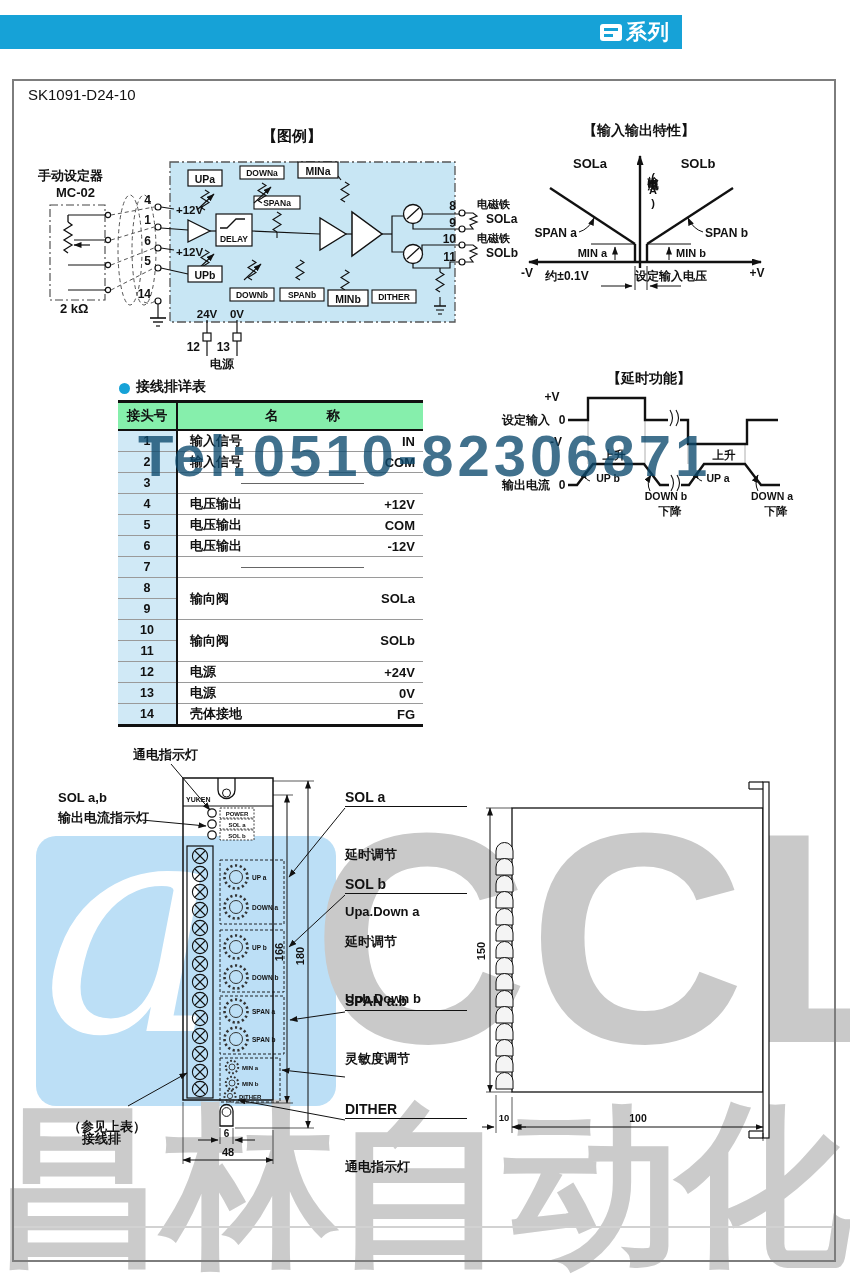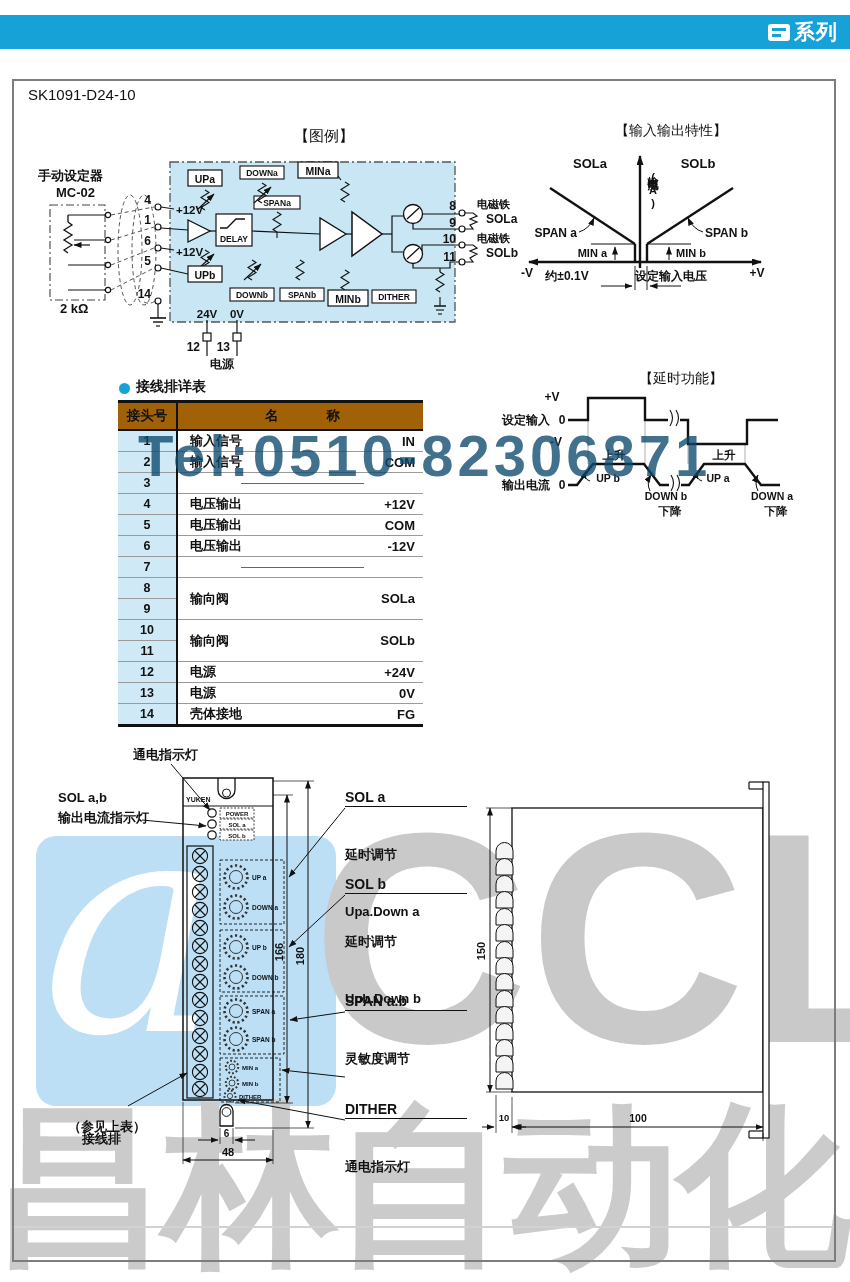--- a/index.html
+++ b/index.html
@@ -1,50 +1,50 @@
 <!DOCTYPE html>
 <html><head>
 <meta charset="utf-8">
 <style>
   html,body{margin:0;padding:0;background:#e8e8e8;}
   #page{position:relative;width:850px;height:1282px;background:#ffffff;overflow:hidden;
         font-family:"Liberation Sans",sans-serif;color:#111;}
   .abs{position:absolute;}
   
-  #banner{left:0;top:15px;width:850px;height:34px;background:#16A2D7;display:flex;
+  #banner{left:0;top:15px;width:682px;height:34px;background:#16A2D7;display:flex;
           align-items:center;justify-content:flex-end;padding-right:12px;box-sizing:border-box;z-index:2;}
   #banner .series{color:#fff;font-size:21px;font-weight:bold;letter-spacing:1px;}
   #banner .logo{display:inline-block;width:22px;height:17px;background:#fff;border-radius:3px;
           margin-right:4px;position:relative;}
   #banner .logo:before{content:"";position:absolute;left:4px;top:4px;width:14px;height:3px;background:#16A2D7;}
   #banner .logo:after{content:"";position:absolute;left:4px;top:10px;width:9px;height:3px;background:#16A2D7;}
   
   #frame{left:12px;top:79px;width:824px;height:1183px;border:2px solid #7d7d7d;box-sizing:border-box;
          z-index:2;pointer-events:none;}
   
   .wm{z-index:1;pointer-events:none;white-space:nowrap;}
   #wm-logo{left:36px;top:836px;width:300px;height:270px;background:#BCDFF6;border-radius:20px;overflow:hidden;}
   #wm-logo .glyph{position:absolute;left:6px;top:-58px;font-family:"DejaVu Serif",serif;font-style:italic;
           font-size:300px;color:#ffffff;line-height:1;}
   #wm-brand{left:312px;top:788px;font-size:300px;font-weight:bold;color:#c9c9c9;letter-spacing:0px;line-height:1;}
   #wm-brand-cn{left:-8px;top:1098px;font-size:175px;font-weight:bold;color:#cbcbcb;letter-spacing:-4px;line-height:1;}
   .wm-contact{z-index:6;pointer-events:none;font-size:58px;font-weight:bold;color:#0c4a6e;opacity:.78;
           letter-spacing:4px;white-space:nowrap;}
   
   .h-model{left:28px;top:86px;font-size:15px;font-weight:normal;z-index:3;}
-  .h-sec{font-size:15px;font-weight:normal;z-index:3;margin-left:32px;}
+  .h-sec{font-size:15px;font-weight:bold;z-index:3;}
   
   #ttl-table{left:136px;top:378px;font-size:14px;font-weight:bold;z-index:3;}
   #bullet{left:119px;top:383px;width:11px;height:11px;border-radius:50%;background:#16A2D7;z-index:3;}
   #term-table{left:118px;top:400px;width:305px;border-collapse:collapse;z-index:3;position:absolute;
           border-top:3px solid #111;border-bottom:3px solid #111;font-size:13px;}
   #term-table td{height:20px;padding:0;}
   #term-table td.tno{width:58px;background:#D0E9F6;text-align:center;font-weight:bold;
           border-right:2px solid #111;font-size:12.5px;}
-  #term-table tr.hd td{height:26px;border-bottom:2.5px solid #111;background:#a16207;font-size:13.5px;}
+  #term-table tr.hd td{height:26px;border-bottom:2.5px solid #111;background:#86efac;font-size:13.5px;}
   #term-table tr + tr td{border-top:1px solid #9a9a9a;}
   #term-table tr.hd + tr td{border-top:none;}
   #term-table td.tname{padding:0 8px 0 12px;font-weight:bold;}
   .nv{display:flex;justify-content:space-between;align-items:center;text-align:center;}
   .hdname{display:flex;justify-content:center;gap:48px;font-weight:bold;}
   .dashline{width:55%;border-top:1.6px solid #666;margin:0 auto;}
   
   svg{position:absolute;z-index:2;overflow:visible;}
   svg text{font-family:"Liberation Sans",sans-serif;fill:#111;font-weight:bold;}
   .lbl{font-size:13px;font-weight:bold;z-index:3;white-space:nowrap;}

